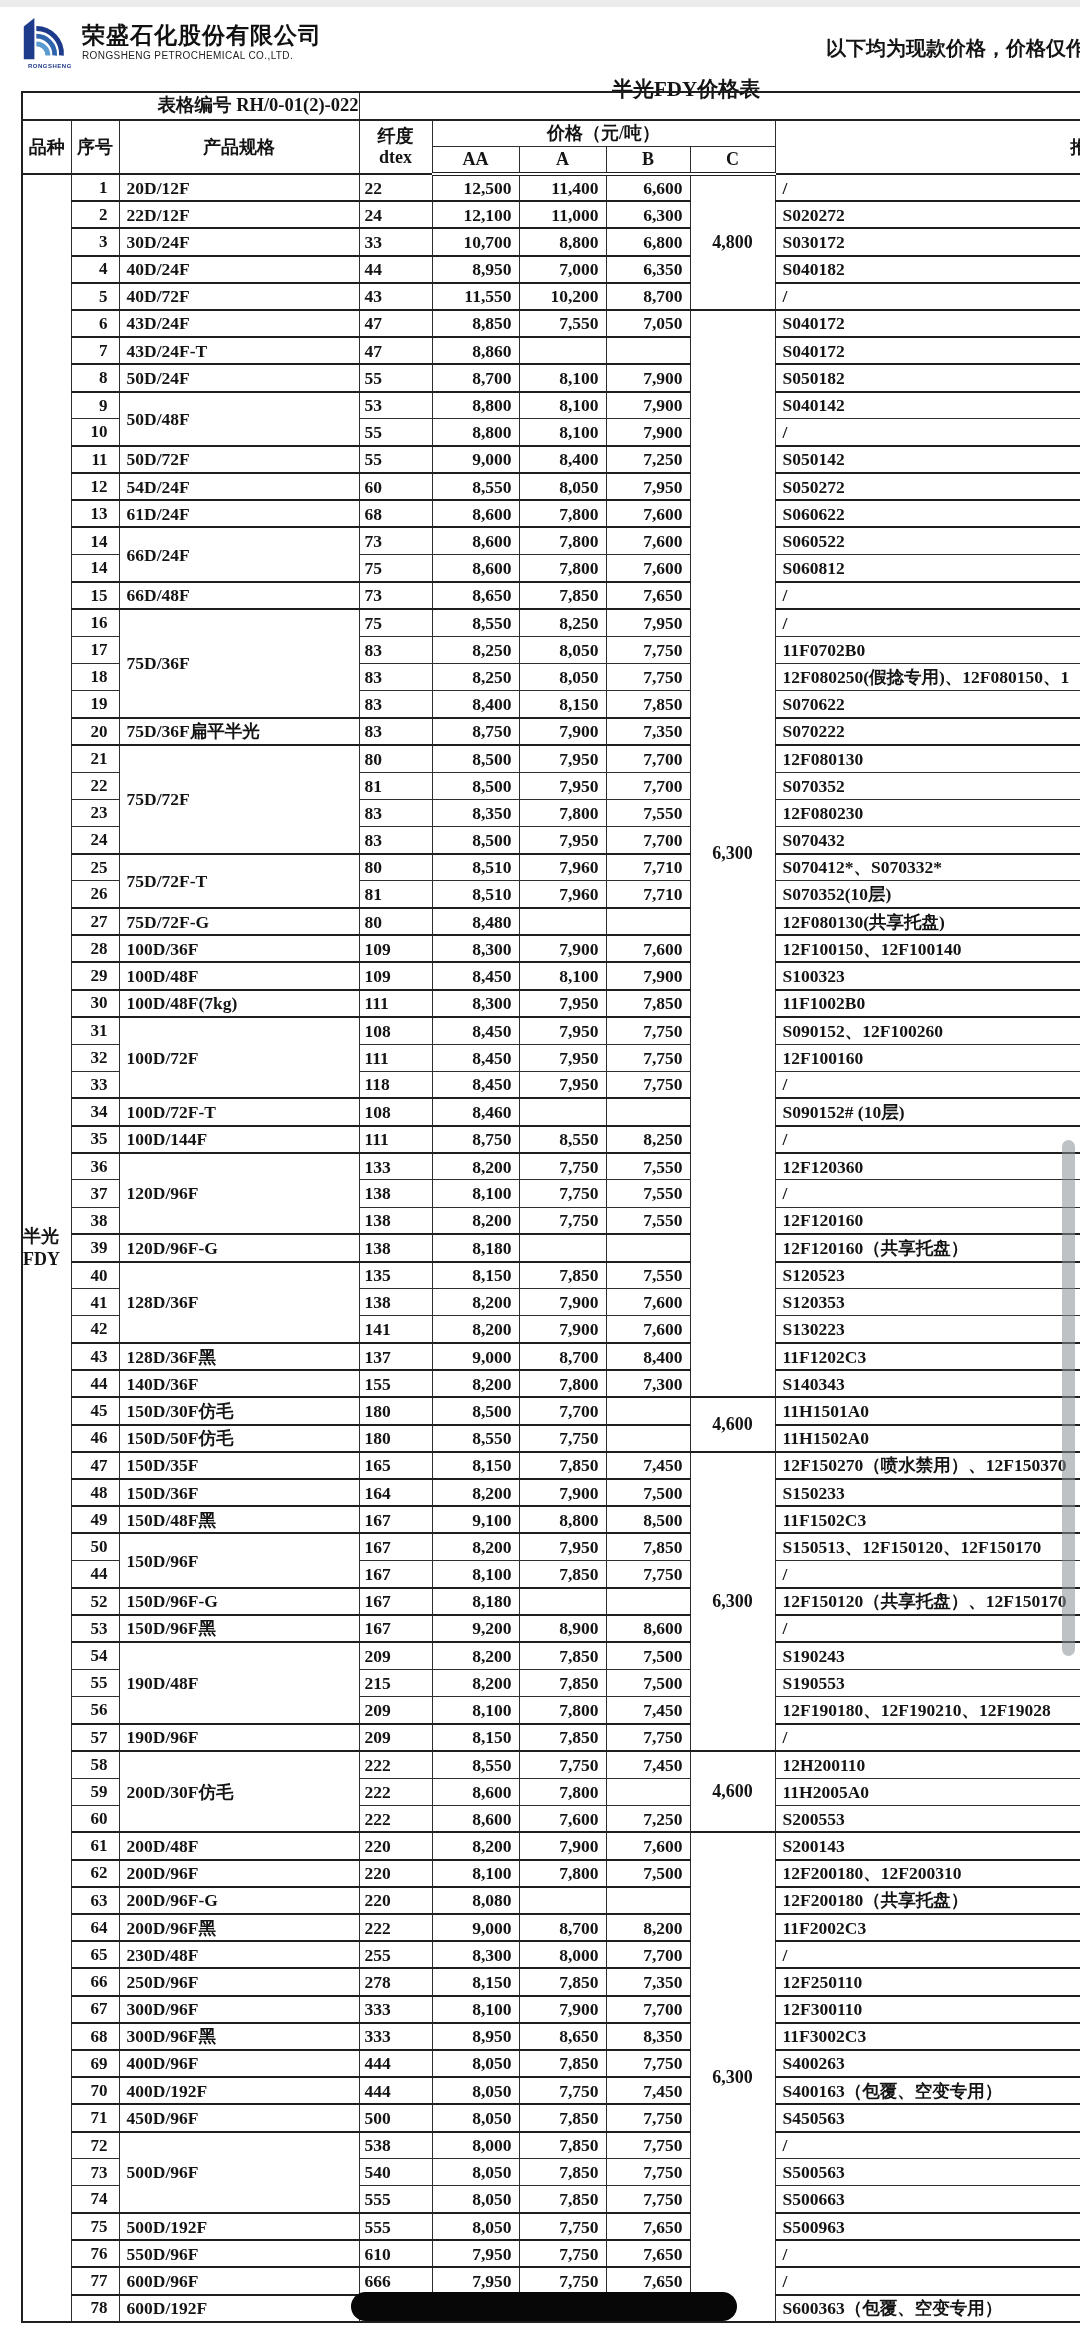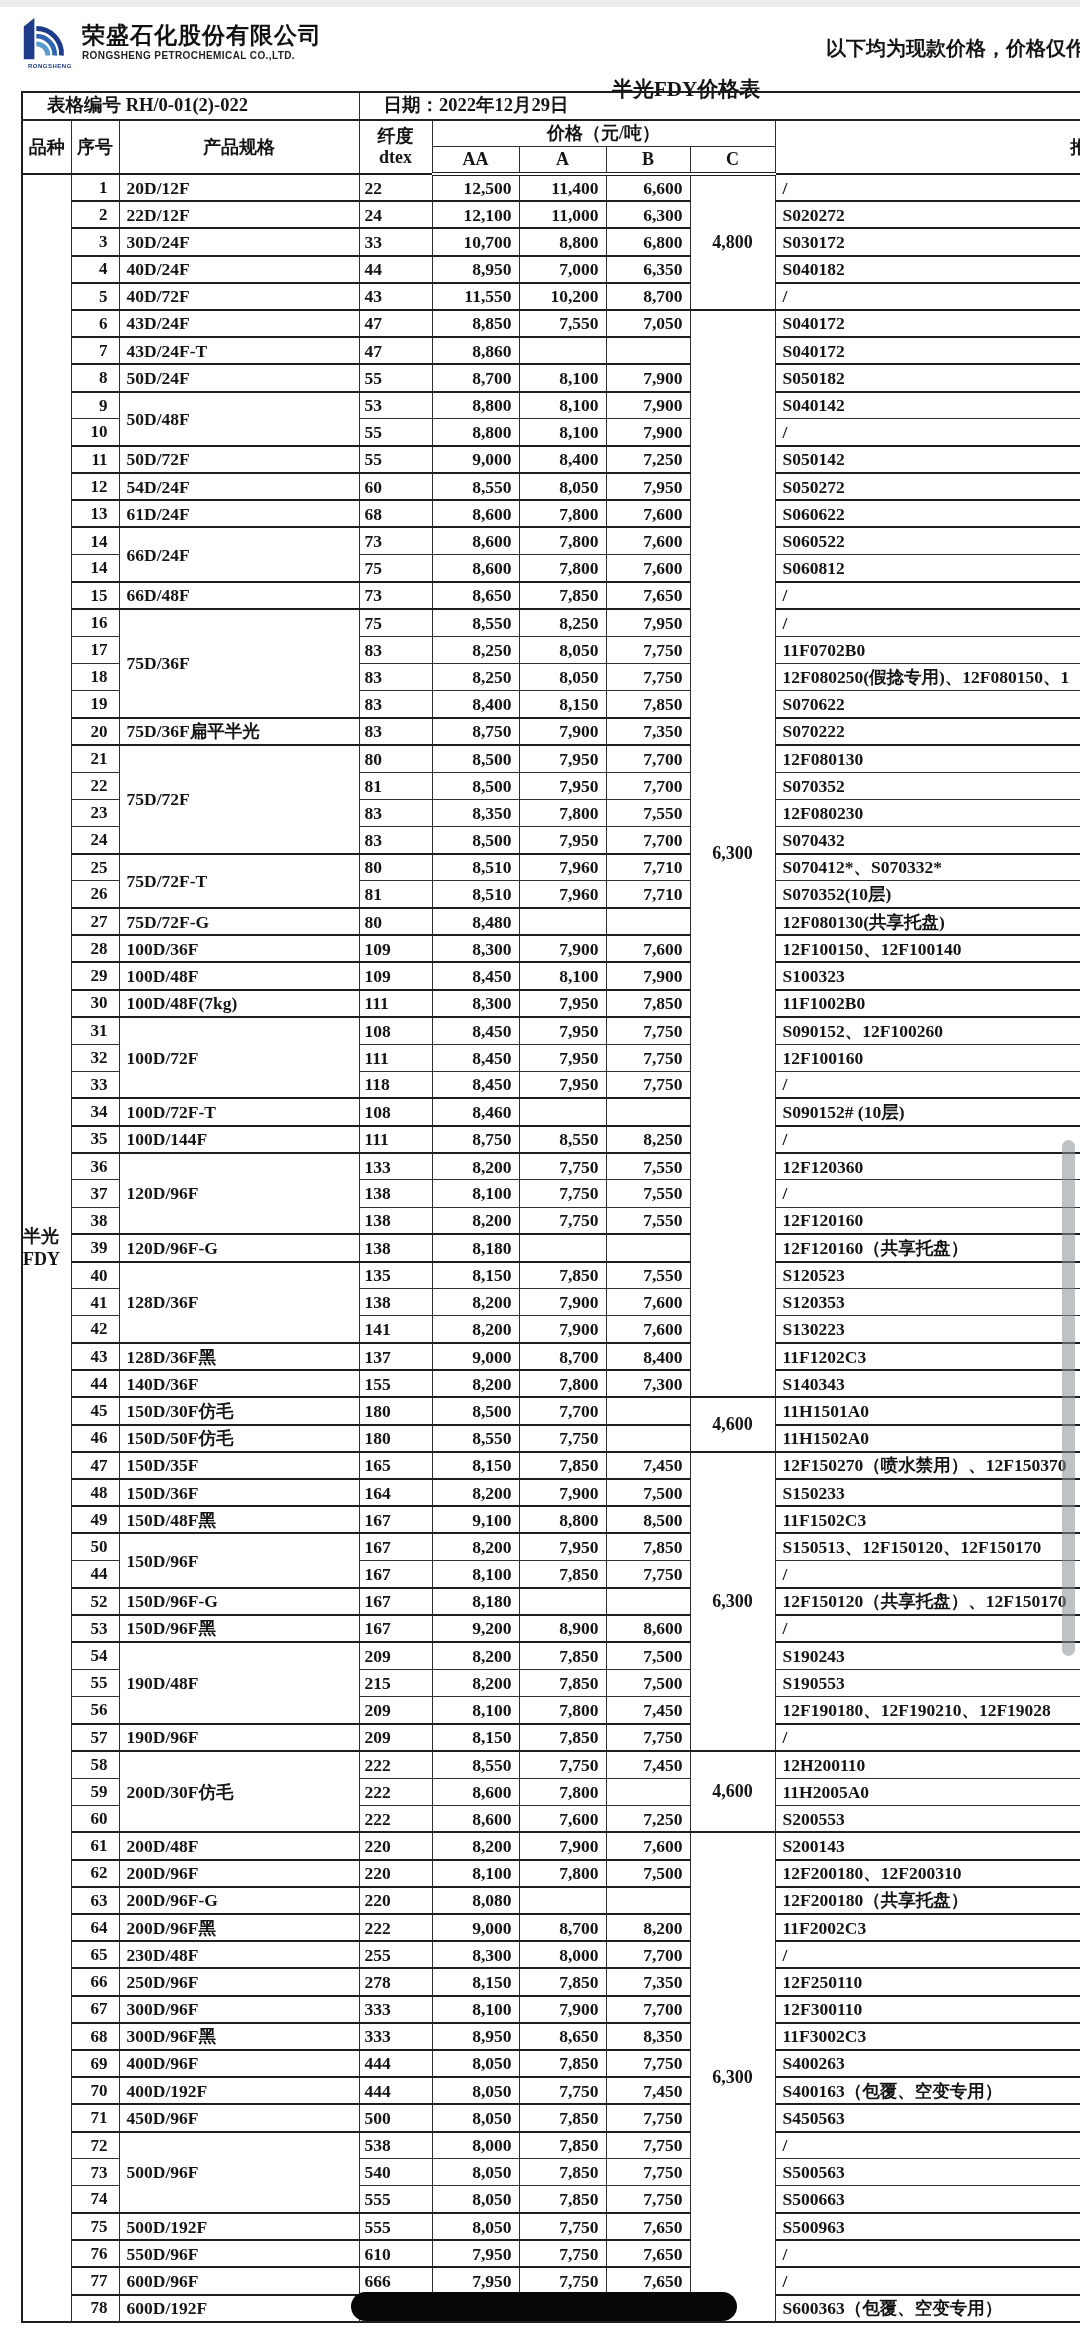--- a/index.html
+++ b/index.html
@@ -10,30 +10,30 @@
   }
   .topbar{position:absolute;left:0;top:0;width:1080px;height:7px;background:#ececec;}
   
   .pagehead{position:absolute;left:0;top:7px;width:1048px;height:84px;background:#fff;}
   .logo{position:absolute;left:16px;top:8px;display:flex;align-items:center;}
   .logo-mark{width:58px;height:54px;position:relative;}
   .logo-mark svg{display:block;}
   .logo-en-tiny{position:absolute;left:12px;bottom:0;font-size:6px;letter-spacing:.5px;color:#1e3a8a;font-weight:bold;font-family:"Liberation Sans",sans-serif;}
   .logo-names{margin-left:8px;}
   .company-cn{font-size:23px;font-weight:bold;color:#111;letter-spacing:1px;line-height:1.1;}
-  .company-en{font-size:10px;font-weight:bold;color:#222;letter-spacing:.4px;font-family:"Liberation Sans",sans-serif;margin-top:2px;}
+  .company-en{font-size:10px;font-weight:normal;color:#222;letter-spacing:.4px;font-family:"Liberation Sans",sans-serif;margin-top:2px;}
   .page-title{position:absolute;left:612px;top:28px;font-size:21px;font-weight:bold;white-space:nowrap;margin-top:40px;}
   .note-right{position:absolute;left:826px;top:28px;font-size:20px;font-weight:bold;white-space:nowrap;}
   
   .table-clip{position:absolute;left:21px;top:91px;width:1059px;height:2232px;overflow:hidden;}
   table{border-collapse:collapse;table-layout:fixed;width:1400px;}
   td{border:1.5px solid #2e2e2e;font-weight:bold;font-size:17.5px;
      padding:0;line-height:1.15;overflow:hidden;white-space:nowrap;vertical-align:middle;}
   table{border:2.5px solid #1f1f1f;}
-  tr.info-row td{height:26px;font-size:18.5px;text-align:left;padding-left:24px;border-bottom:2.2px solid #222;}
+  tr.info-row td{height:26px;font-size:18.5px;text-align:right;padding-left:24px;border-bottom:2.2px solid #222;}
   tr.head1 td, tr.head2 td{text-align:center;font-size:18px;height:25px;}
   tr.head2 td{border-bottom:4px double #1f1f1f;}
   td.dtex-head div{line-height:1.15;}
   tr.datarow{height:27.2px;}
   tr.datarow.gb td{border-top:2.4px solid #1f1f1f;}
   td.serial{text-align:right;padding-right:11px;font-size:17px;}
   td.spec{text-align:left;padding-left:7px;}
   td.dtex{text-align:left;padding-left:5px;}
   td.num{text-align:right;padding-right:7px;}
   td.ccell{text-align:center;font-size:18px;margin-left:41px;}

